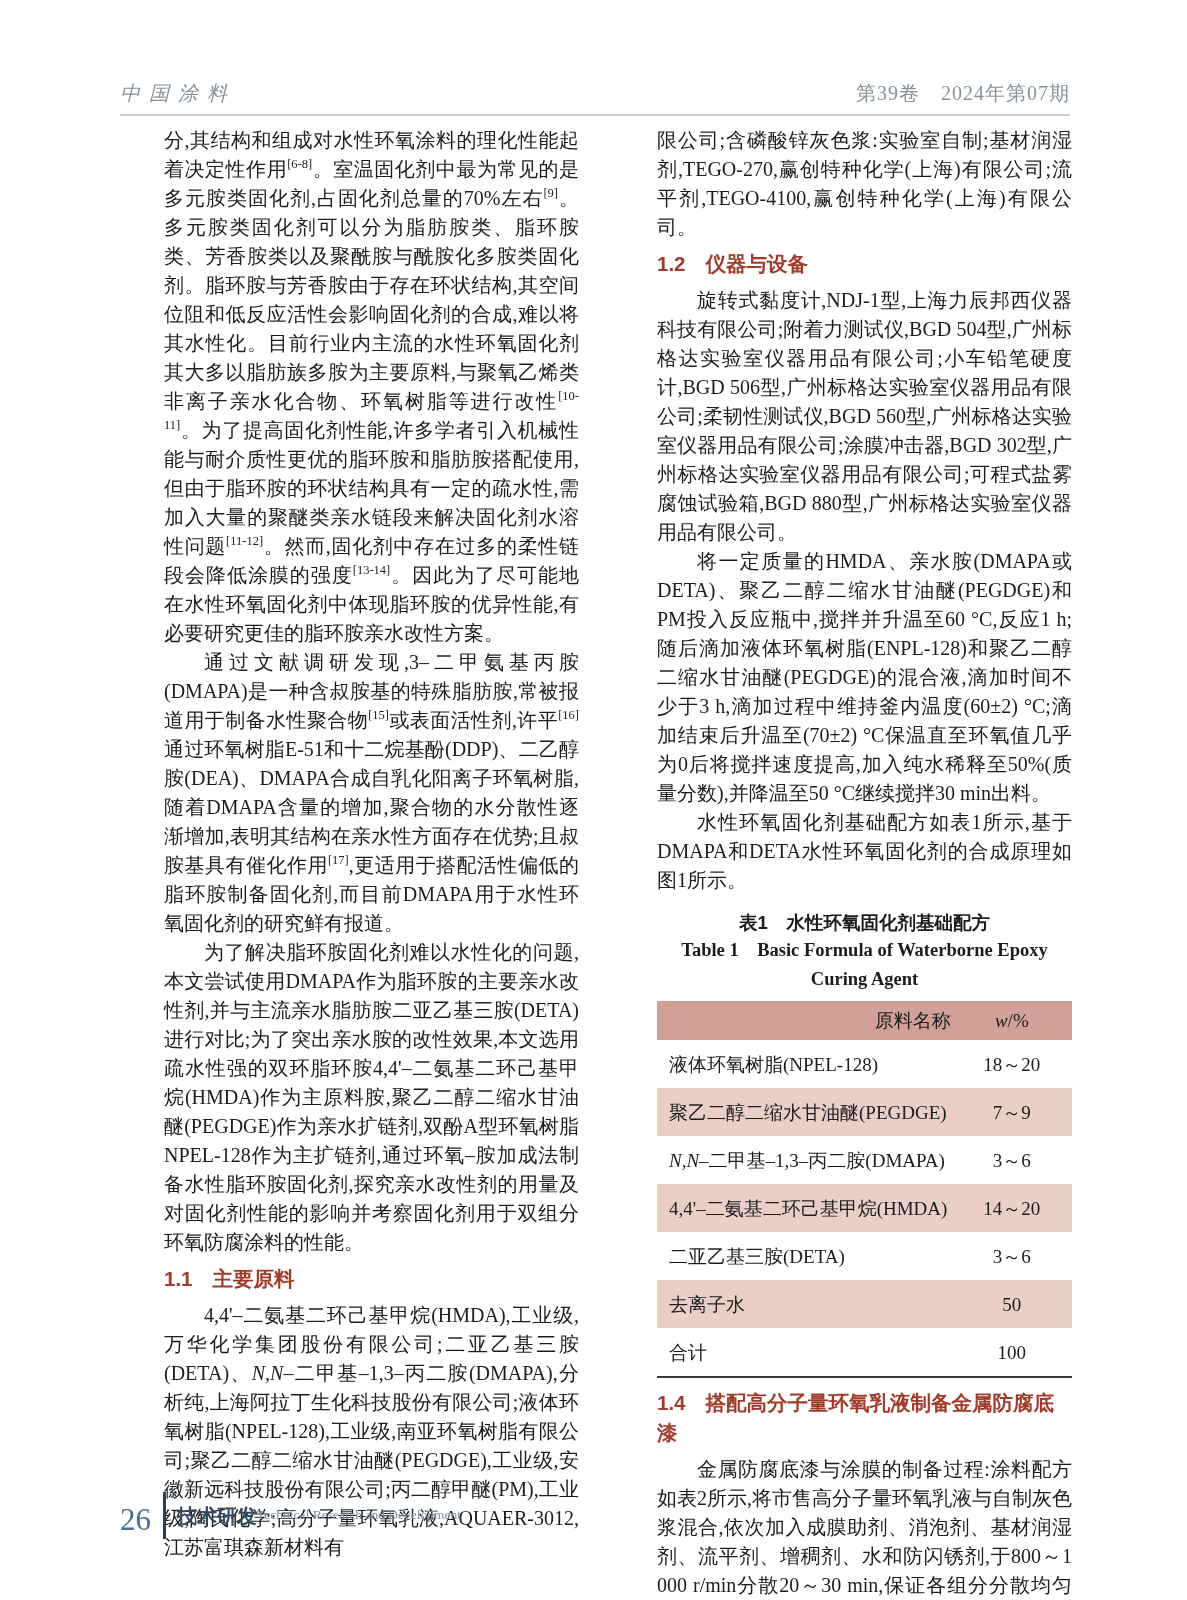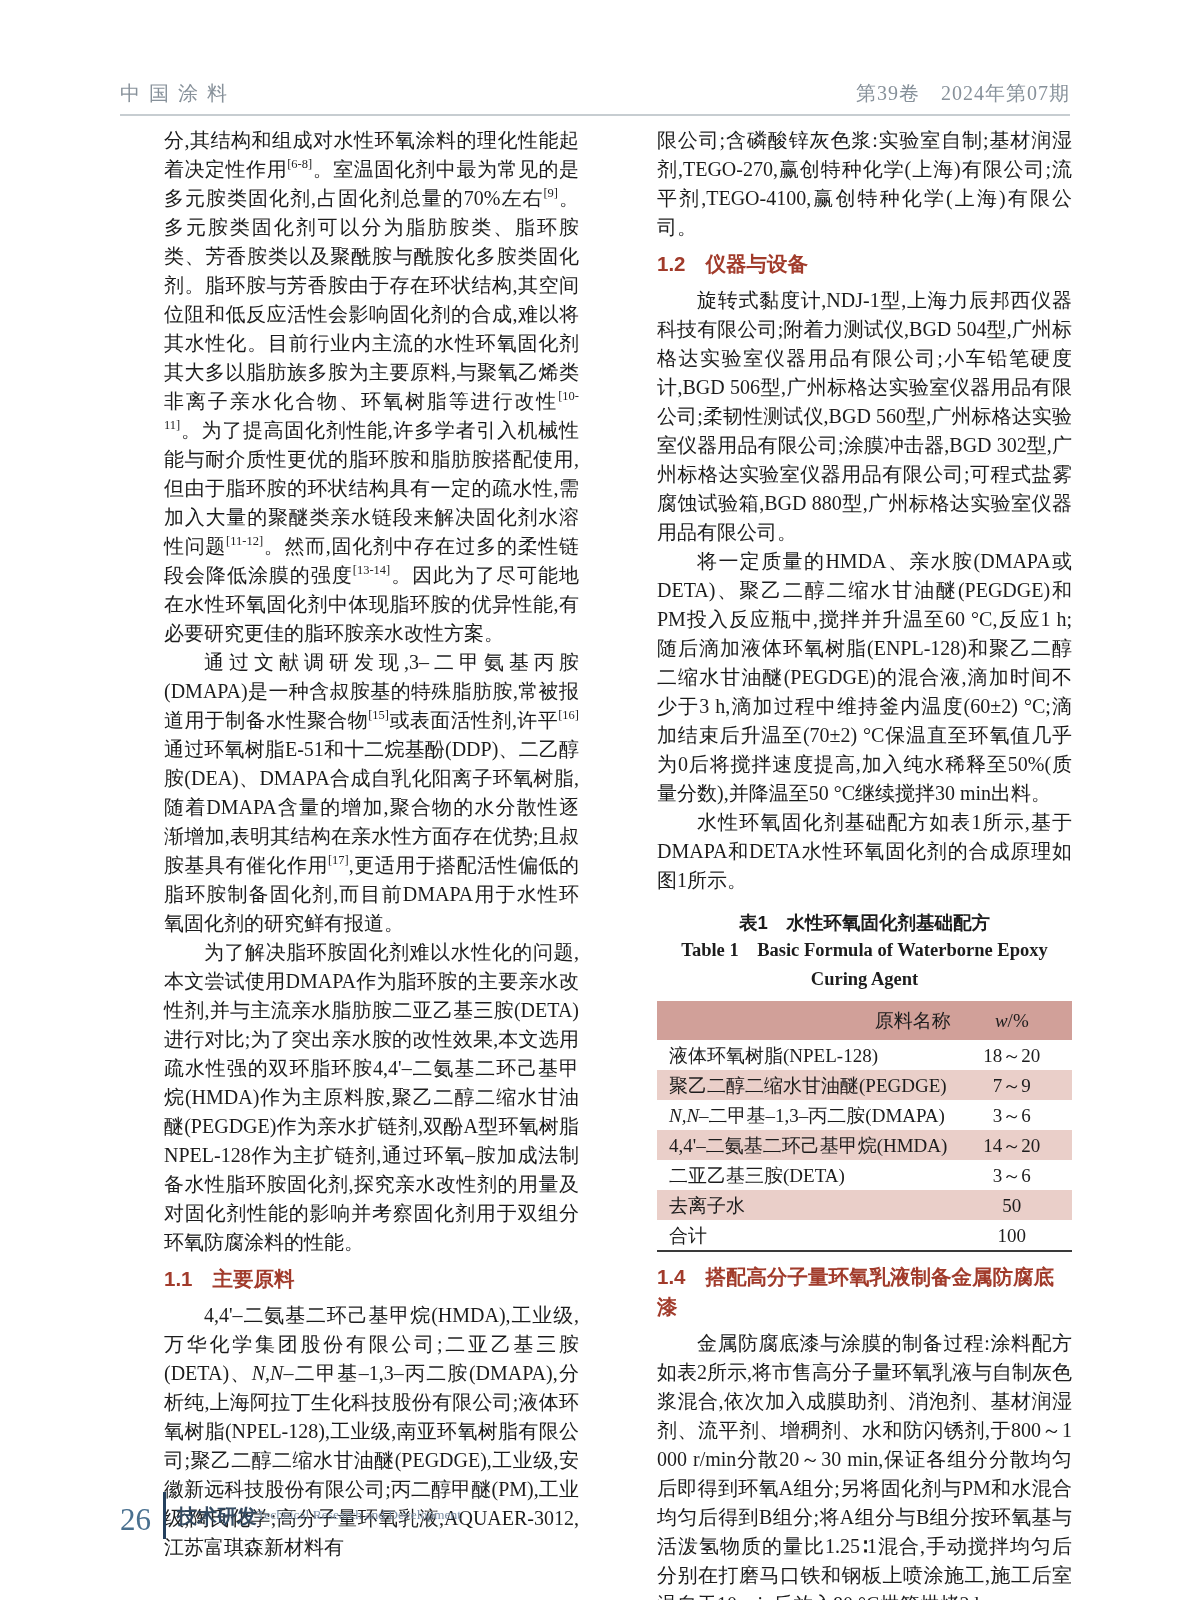--- a/index.html
+++ b/index.html
@@ -1,21 +1,21 @@
 <!DOCTYPE html>
 <html lang="zh"><head>
 <meta charset="utf-8">
 <style>
   html,body{margin:0;padding:0;background:#ffffff;}
   body{width:1187px;height:1600px;font-family:"Liberation Serif","DejaVu Serif",serif;color:#1c1c1c;}
   .page{position:relative;width:1187px;height:1600px;overflow:hidden;background:#ffffff;}
 
   
   .pg-header{position:absolute;top:80px;left:120px;width:950px;display:flex;justify-content:space-between;align-items:flex-end;color:#87919A;font-size:20px;}
-  .journal-name{letter-spacing:9px;}
+  .journal-name{letter-spacing:9px;font-style:italic;}
   .issue-info{letter-spacing:1px;}
   .header-rule{position:absolute;top:114px;left:120px;width:950px;border-top:2px solid #C7CDD1;}
 
   
   .columns{position:absolute;top:126px;left:120px;width:952px;display:flex;gap:34px;}
   .col{width:459px;font-size:20px;line-height:29px;text-align:justify;margin-left:44px;}
   p{margin:0;}
   p.indent{text-indent:2em;}
   sup{font-size:12.5px;line-height:0;vertical-align:super;}
 
@@ -26,21 +26,21 @@
   .h2 .num{margin-right:20px;}
 
   
   .tblwrap{margin:14px 0 10px 0;}
   .cap-zh{font-family:"Liberation Sans","DejaVu Sans",sans-serif;font-weight:700;font-size:18.5px;line-height:27px;text-align:center;}
   .cap-en{font-weight:700;font-size:18.5px;line-height:29px;text-align:center;}
   table{width:100%;border-collapse:collapse;margin-top:7px;}
   thead th{background:#D1A099;font-weight:400;font-size:19px;height:37px;}
   thead th.name{width:71%;text-align:right;padding-left:48px;}
   thead th.val{text-align:center;}
-  tbody td{height:30px;font-size:19px;padding:0;}
+  tbody td{height:48px;font-size:19px;padding:0;}
   tbody td.name{text-align:left;padding-left:12px;}
   tbody td.val{text-align:center;}
   tbody tr:nth-child(even){background:#EACFC9;}
   tbody tr:last-child td{border-bottom:2px solid #3a3a3a;}
 
   
   .pg-footer{position:absolute;top:1492px;left:120px;display:flex;align-items:center;}
   .page-number{font-size:31px;color:#49708F;margin-right:12px;margin-top:8px;}
   .footer-bar{width:3px;height:47px;background:#24405E;margin-right:11px;}
   .footer-text{display:flex;flex-direction:row;justify-content:flex-start;}

